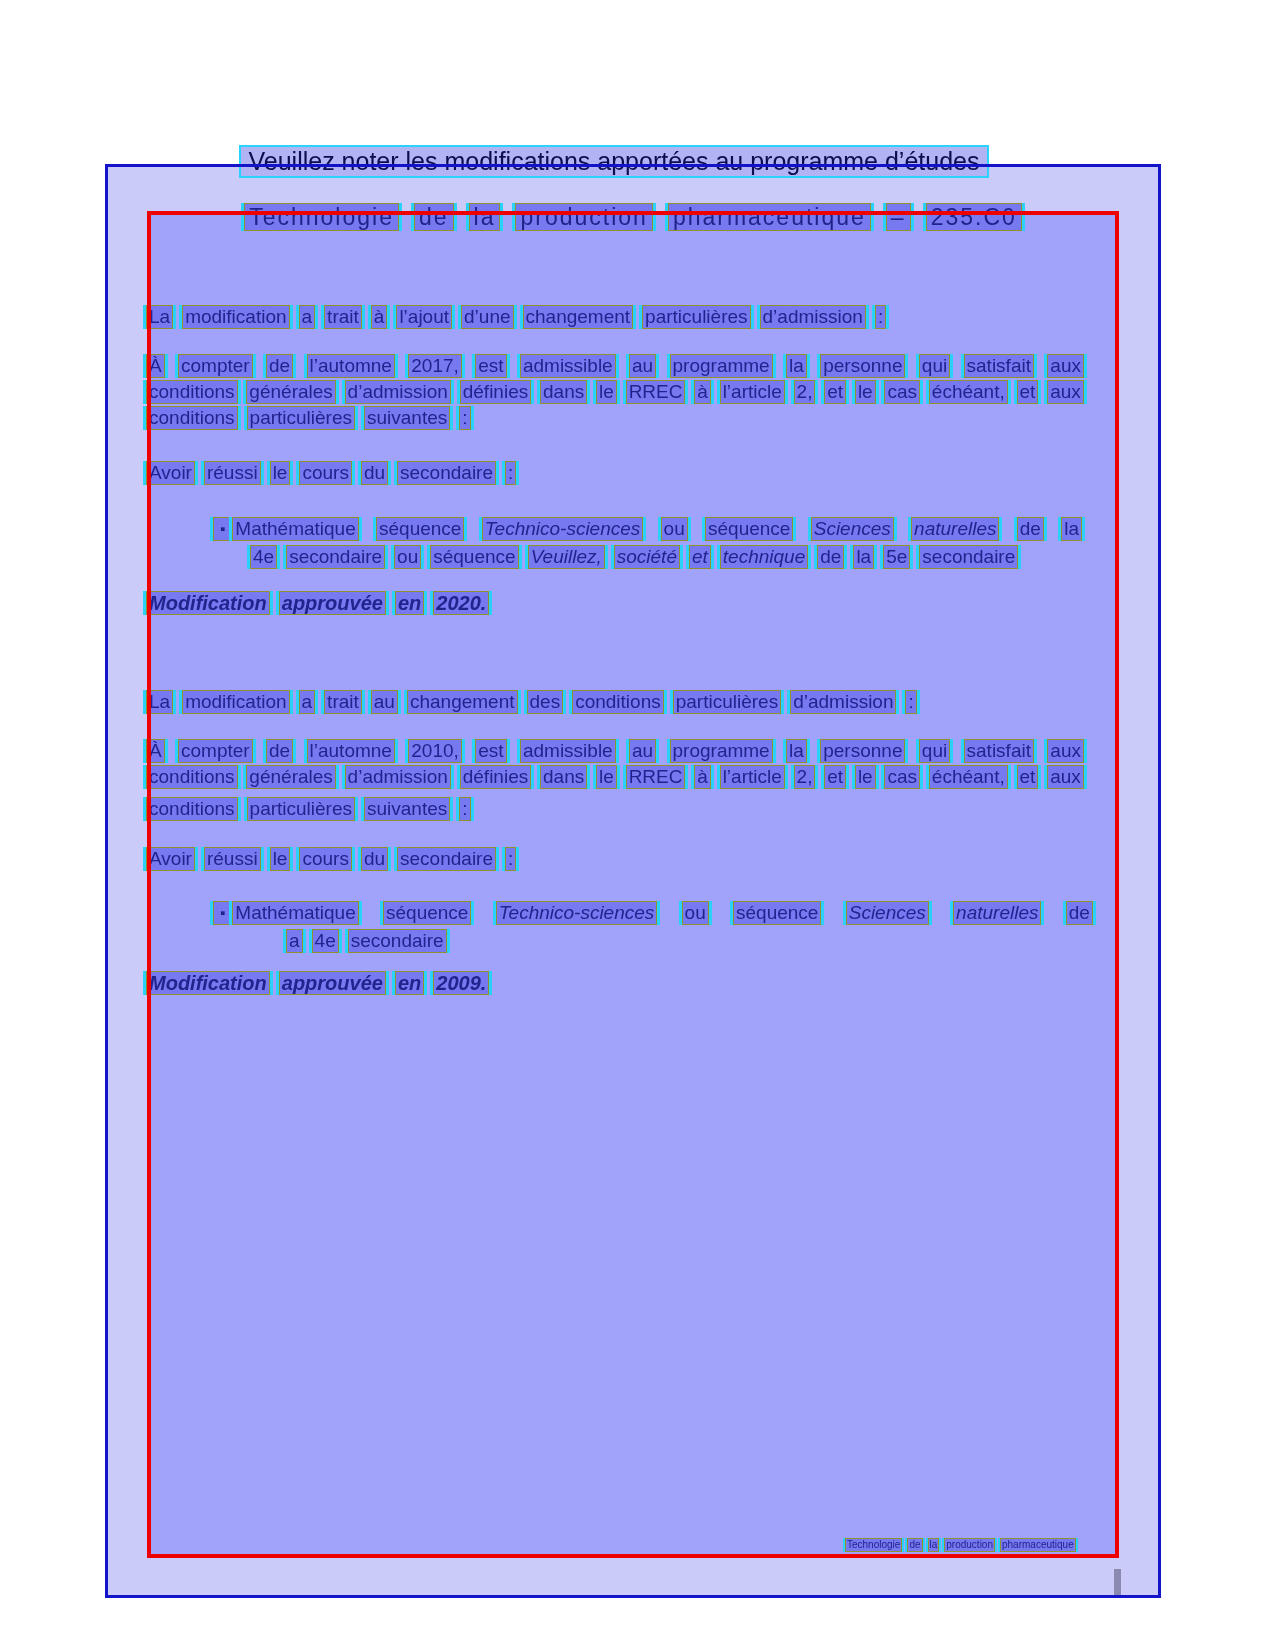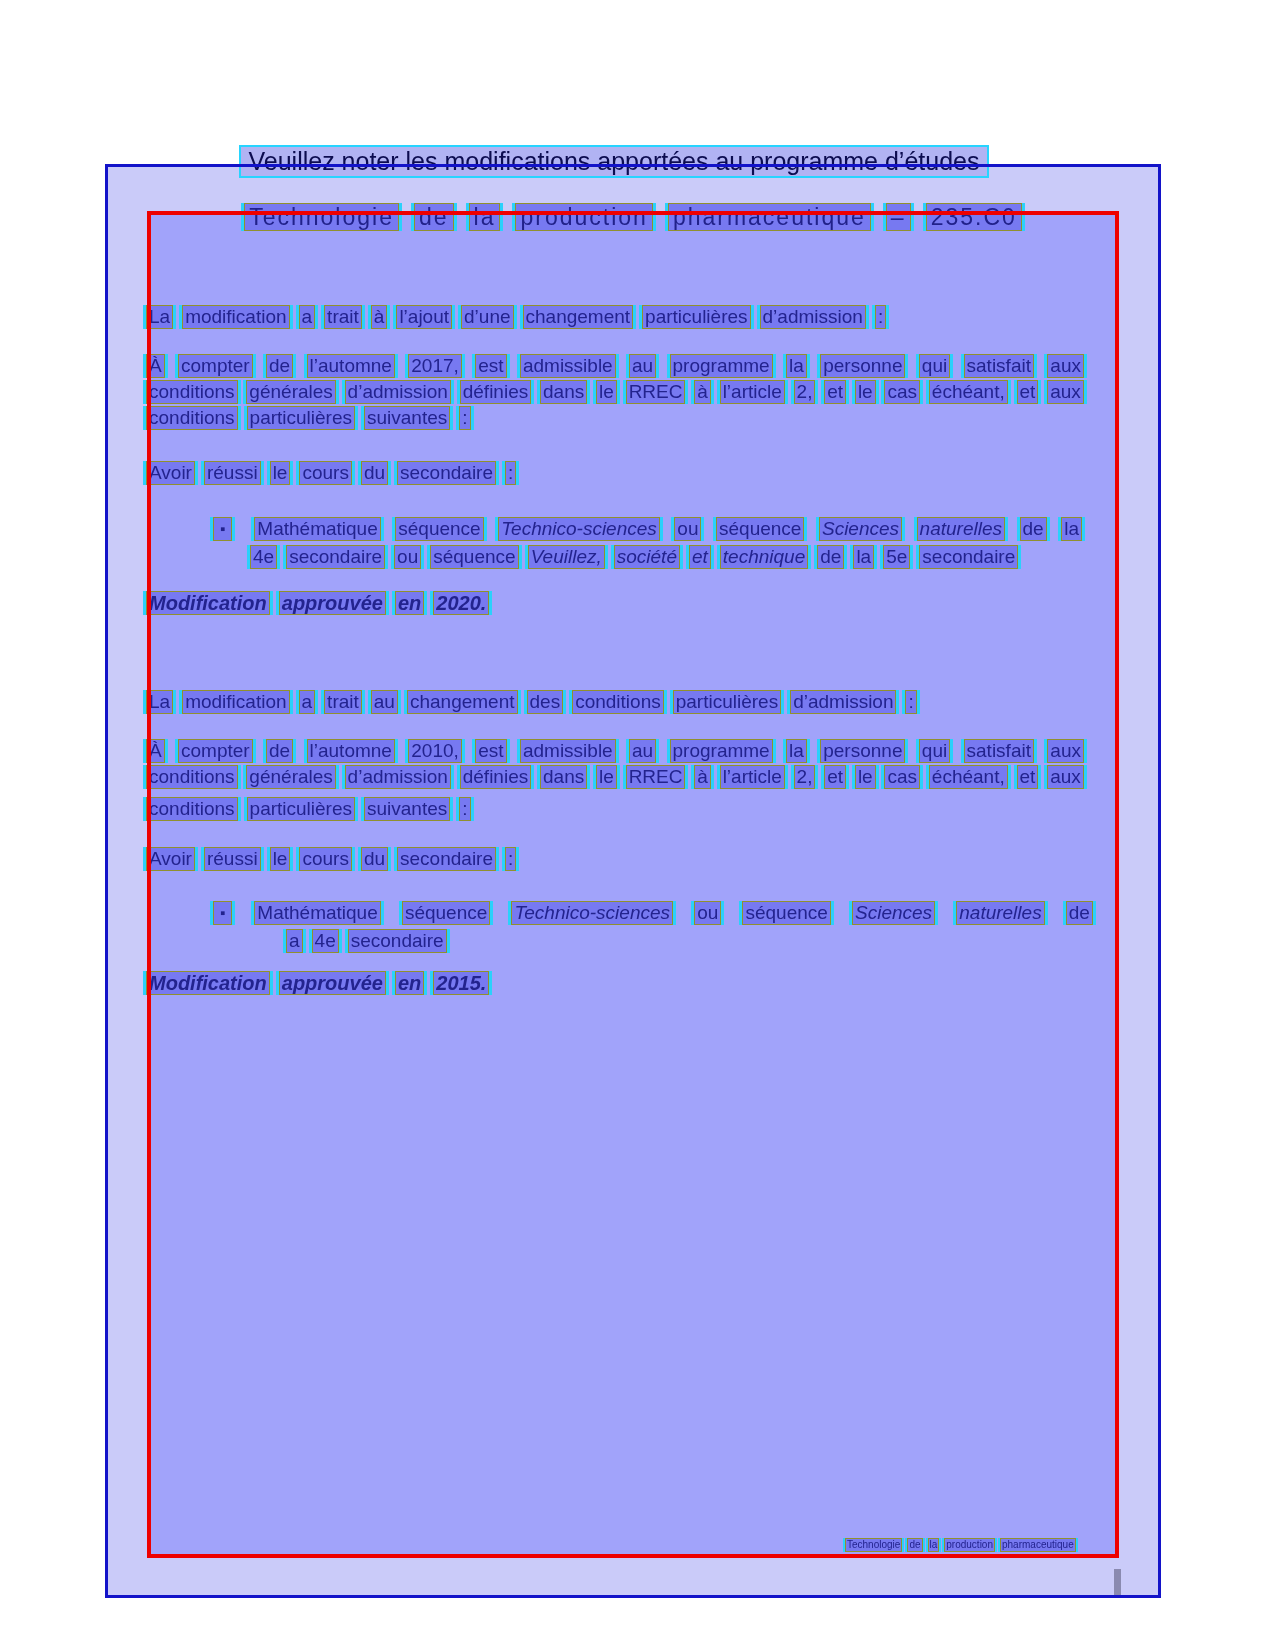--- a/index.html
+++ b/index.html
@@ -36,21 +36,21 @@
   .w i{}
 
   .line{display:flex;gap:9px;font-size:19px;line-height:22px;}
   .jline{display:flex;justify-content:space-between;font-size:19px;line-height:22px;}
 
   .heading-row{left:160px;top:203px;width:946px;display:flex;justify-content:center;gap:15px;font-size:23px;line-height:26px;}
   .heading-row .w{letter-spacing:2px;color:#21218a;padding:0 4px;}
 
   .bullet-wrap{display:flex;}
   .bullet-glyph{flex:0 0 auto;font-size:15px;line-height:22px;padding:0 6px;}
-  .bullet-text{flex:1;margin-left:22px;}
+  .bullet-text{flex:1;}
 
   .mod .w{font-weight:700;font-style:italic;font-size:20px;}
 
   .footer-row{left:845px;top:1538px;display:flex;gap:5px;font-size:10px;line-height:12px;}
   .footer-row .w{padding:0 1px;box-shadow:-2px 0 0 #2ad1fb,2px 0 0 #2ad1fb;}
 
   .page-bar{left:1114px;top:1569px;width:7px;height:27px;background:#8a8ab0;z-index:10;}
 </style>
 </head>
 <body>
@@ -254,21 +254,21 @@
   <div class="abs line" style="left:286px;top:929px;">
       <span class="w">a</span>
       <span class="w">4e</span>
       <span class="w">secondaire</span>
     </div>
 
   <div class="abs line mod" style="left:146px;top:971px;">
       <span class="w">Modification</span>
       <span class="w">approuvée</span>
       <span class="w">en</span>
-      <span class="w">2015.</span>
+      <span class="w">2009.</span>
     </div>
 
   <div class="abs footer-row">
       <span class="w">Technologie</span>
       <span class="w">de</span>
       <span class="w">la</span>
       <span class="w">production</span>
       <span class="w">pharmaceutique</span>
     </div>
   <div class="abs page-bar" title=""></div>

